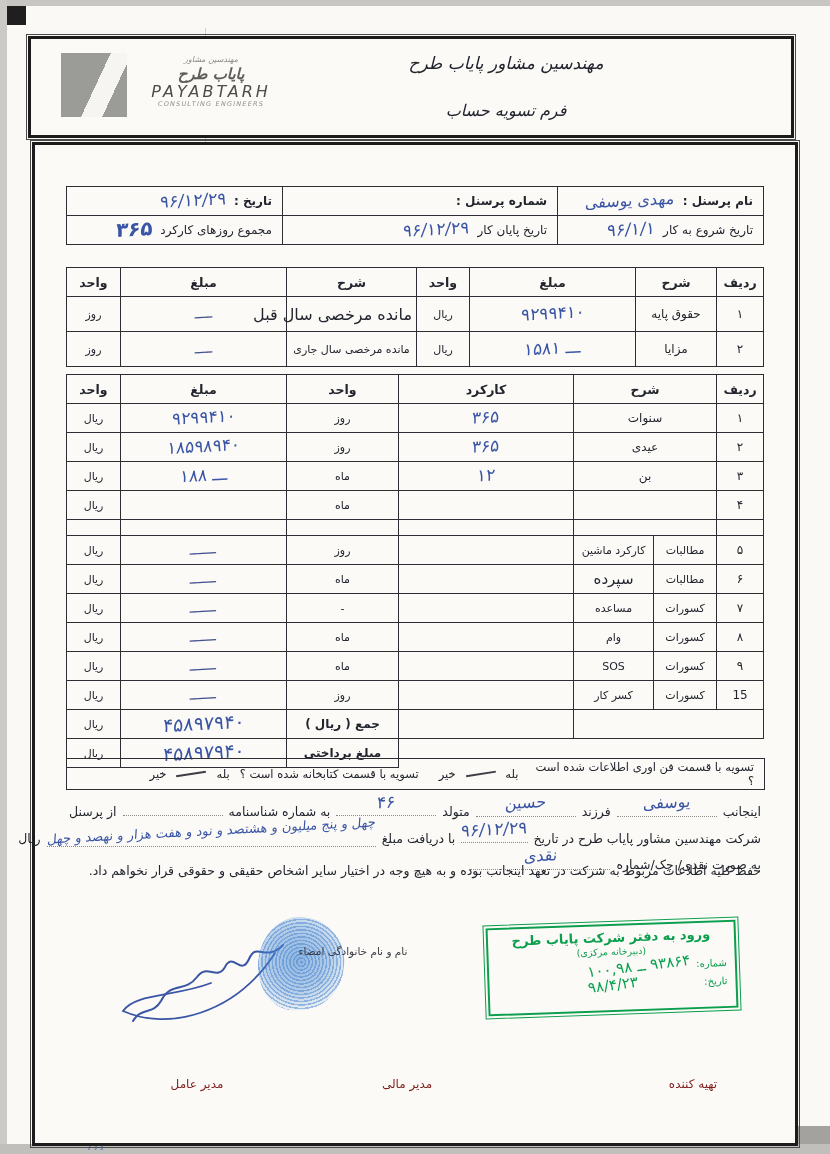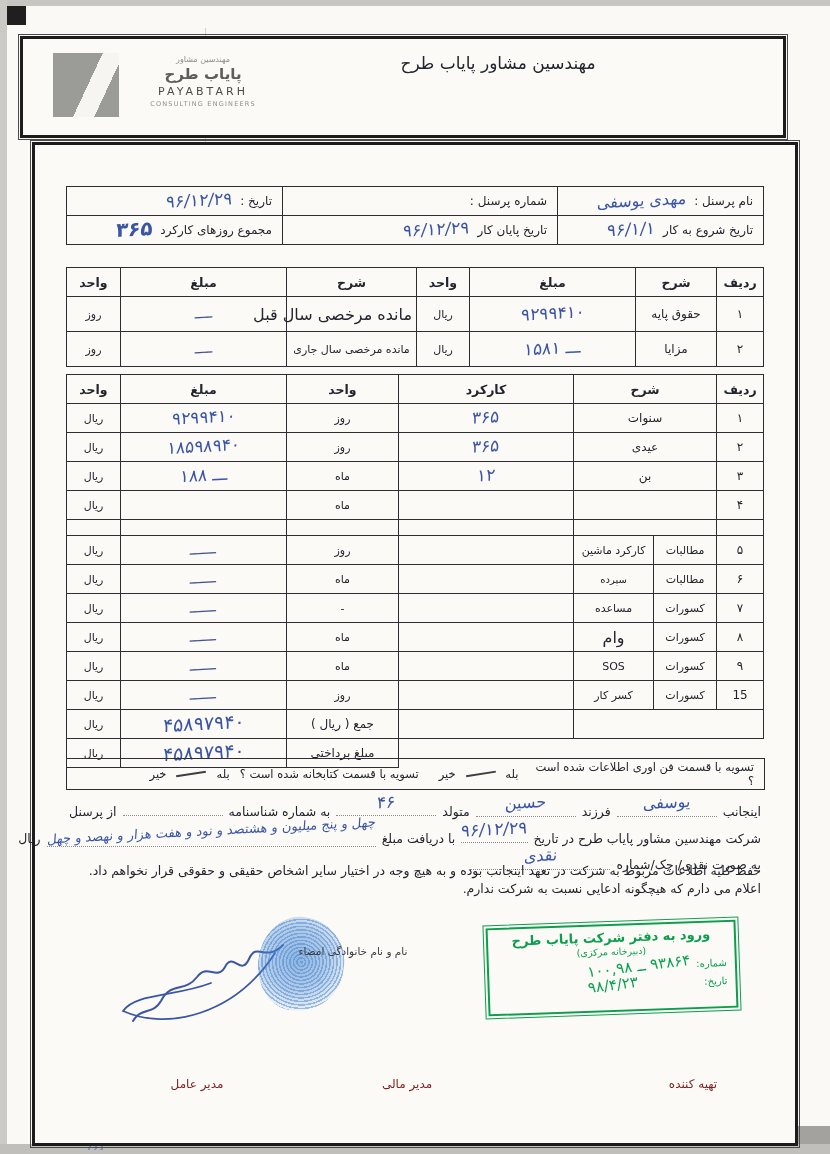--- a/index.html
+++ b/index.html
@@ -8,46 +8,46 @@
   
   .edge-top{position:absolute;top:0;left:0;width:830px;height:6px;background:#c7c6c2;}
   .edge-left{position:absolute;top:0;left:0;width:7px;height:1154px;background:#cbcac6;}
   .corner-black{position:absolute;top:6px;left:7px;width:19px;height:19px;background:#1f1f1f;}
   .edge-bottom{position:absolute;left:0;top:1144px;width:830px;height:10px;background:#c0bfbb;}
   .patch-br{position:absolute;left:640px;top:1126px;width:190px;height:28px;background:#a3a29e;}
   .fold-line{position:absolute;left:205px;top:28px;width:1px;height:1046px;background:rgba(160,158,152,.45);}
   .blue-marks{position:absolute;left:86px;top:1134px;width:18px;height:16px;
       background:repeating-linear-gradient(105deg,rgba(80,110,190,.55) 0 2px,transparent 2px 6px);}
   
-  .header-box{position:absolute;left:20px;top:36px;width:760px;height:96px;border:3px solid #1c1c1c;
-      outline:1px solid #4a4a4a;outline-offset:1px;background:#fbfaf7;}
+  .header-box{position:absolute;left:28px;top:36px;width:760px;height:96px;border:3px solid #1c1c1c;
+      outline:1px solid #4a4a4a;outline-offset:1px;background:#fbfaf7;font-style:italic;}
   .main-box{position:absolute;left:32px;top:142px;width:760px;height:998px;border:3px solid #1c1c1c;
       outline:1px solid #4a4a4a;outline-offset:1px;background:#fbfaf7;}
   
   .logo-square{position:absolute;left:30px;top:14px;width:66px;height:64px;
       background:linear-gradient(115deg,#9b9b97 0 52%,#f6f5f1 52% 74%,#9b9b97 74%);}
   .logo-text{position:absolute;left:100px;top:16px;width:160px;text-align:center;}
   .logo-fa-small{font-size:8px;color:#8d8d89;line-height:10px;}
   .logo-fa-name{font-size:15px;font-weight:bold;color:#5d5d59;line-height:19px;}
-  .logo-en-name{direction:ltr;font-size:11px;letter-spacing:3px;color:#4c4c48;line-height:15px;}
+  .logo-en-name{direction:ltr;font-size:16px;letter-spacing:3px;color:#4c4c48;line-height:15px;}
   .logo-en-sub{direction:ltr;font-size:6.5px;letter-spacing:1.2px;color:#8f8f8b;line-height:10px;}
   .titles{position:absolute;left:290px;top:0;width:370px;height:96px;text-align:center;}
   .title1{position:absolute;top:14px;width:100%;font-size:17px;color:#23252e;}
   .title2{position:absolute;top:62px;width:100%;font-size:16px;color:#23252e;}
   
   .grid{border-collapse:collapse;table-layout:fixed;position:absolute;background:transparent;}
   .grid td{border:1.5px solid #2d2d33;font-size:12px;color:#23252e;text-align:center;
       vertical-align:middle;padding:1px 4px;white-space:nowrap;overflow:visible;}
   .th td{font-weight:bold;font-size:12.5px;}
   .r-info td{height:26px;}
   .r-t1 td{height:32px;}
   .r-t2 td{height:26px;}
   .r-sp td{height:13px;}
   .open{border:0 !important;background:transparent;}
-  .lblb{font-weight:normal;}
+  .lblb{font-weight:bold;}
   .cell-flex{display:flex;align-items:center;gap:8px;justify-content:flex-start;padding-right:6px;}
   
   .hw{display:inline-block;color:#3a55a5;transform:rotate(-3deg) skewX(-7deg);
       font-size:16px;position:relative;top:-1px;white-space:nowrap;}
   .hw-num{direction:ltr;unicode-bidi:isolate;font-size:17px;letter-spacing:1px;}
   .hw-lg{font-size:19px;letter-spacing:2px;}
   .hw-days{font-size:20px;font-weight:bold;}
   .hw-dash{color:#41518c;font-size:15px;letter-spacing:0;}
   .pstroke{display:inline-block;width:30px;height:8px;border-bottom:2px solid #3d3d46;
       transform:rotate(-9deg) translateY(-4px);}
@@ -102,20 +102,21 @@
   <div class="header-box">
     <div class="logo-square"></div>
     <div class="logo-text">
       <div class="logo-fa-small">مهندسین مشاور</div>
       <div class="logo-fa-name">پایاب طرح</div>
       <div class="logo-en-name">PAYABTARH</div>
       <div class="logo-en-sub">CONSULTING ENGINEERS</div>
     </div>
     <div class="titles">
       <div class="title1">مهندسین مشاور پایاب طرح</div>
+      <div class="title2">فرم تسویه حساب</div>
     </div>
   </div>
 
   <div class="main-box">
 
     <table class="grid" style="left:31px;top:41px;width:697px;">
       <colgroup>
           <col style="width:206px">
           <col style="width:275px">
           <col style="width:216px">
@@ -272,39 +273,39 @@
         <td style="font-size:11px">مطالبات</td>
         <td style="font-size:11px">کارکرد ماشین</td>
         <td></td>
         <td style="font-size:11px">روز</td>
         <td><span class="hw hw-dash">ــــــ</span></td>
         <td style="font-size:11px">ریال</td>
       </tr>
       <tr class="r-t2">
         <td>۶</td>
         <td style="font-size:11px">مطالبات</td>
-        <td style="font-size:10px">سپرده</td>
+        <td style="font-size:15px">سپرده</td>
         <td></td>
         <td style="font-size:11px">ماه</td>
         <td><span class="hw hw-dash">ــــــ</span></td>
         <td style="font-size:11px">ریال</td>
       </tr>
       <tr class="r-t2">
         <td>۷</td>
         <td style="font-size:11px">کسورات</td>
         <td style="font-size:11px">مساعده</td>
         <td></td>
         <td style="font-size:11px">-</td>
         <td><span class="hw hw-dash">ــــــ</span></td>
         <td style="font-size:11px">ریال</td>
       </tr>
       <tr class="r-t2">
         <td>۸</td>
         <td style="font-size:11px">کسورات</td>
-        <td style="font-size:16px">وام</td>
+        <td style="font-size:11px">وام</td>
         <td></td>
         <td style="font-size:11px">ماه</td>
         <td><span class="hw hw-dash">ــــــ</span></td>
         <td style="font-size:11px">ریال</td>
       </tr>
       <tr class="r-t2">
         <td>۹</td>
         <td style="font-size:11px">کسورات</td>
         <td style="font-size:11px">SOS</td>
         <td></td>
@@ -368,23 +369,20 @@
       <span>شرکت مهندسین مشاور پایاب طرح در تاریخ</span>
       <span class="blank" style="width:92px;"><span class="hw hw-num" dir="ltr">۹۶/۱۲/۲۹</span></span>
       <span>با دریافت مبلغ</span>
       <span class="blank grow"><span class="hw" style="font-size:13px;">چهل و پنج میلیون و هشتصد و نود و هفت هزار و نهصد و چهل</span></span>
       <span>ریال</span>
     </div>
     <div class="decl-line" style="top:709px;">
       <span>به صورت نقدی/ چک/شماره</span>
       <span class="blank" style="width:140px;"><span class="hw">نقدی</span></span>
     </div>
-    <div class="decl-line" style="top:736px;">
-      <span>اعلام می دارم که هیچگونه ادعایی نسبت به شرکت ندارم.</span>
-    </div>
     <div class="decl-line" style="top:718px;text-align:center;">
       <span>حفظ کلیه اطلاعات مربوط به شرکت در تعهد اینجانب بوده و به هیچ وجه در اختیار سایر اشخاص حقیقی و حقوقی قرار نخواهم داد.</span>
     </div>
 
     <svg class="sig-svg" width="180" height="110" viewBox="0 0 180 110">
       <path d="M168 22 C150 40,142 18,134 36 C126 54,118 28,110 44 C102 58,92 40,82 54 C70 70,56 58,46 78 C38 92,26 84,18 98" fill="none" stroke="#3a55a5" stroke-width="2" stroke-linecap="round"></path>
       <path d="M160 30 C120 92,52 108,8 88 C20 70,60 74,96 60" fill="none" stroke="#3a55a5" stroke-width="1.8" stroke-linecap="round"></path>
     </svg>
     <div class="finger"></div>
     <div class="sig-caption">نام و نام خانوادگی امضاء</div>

